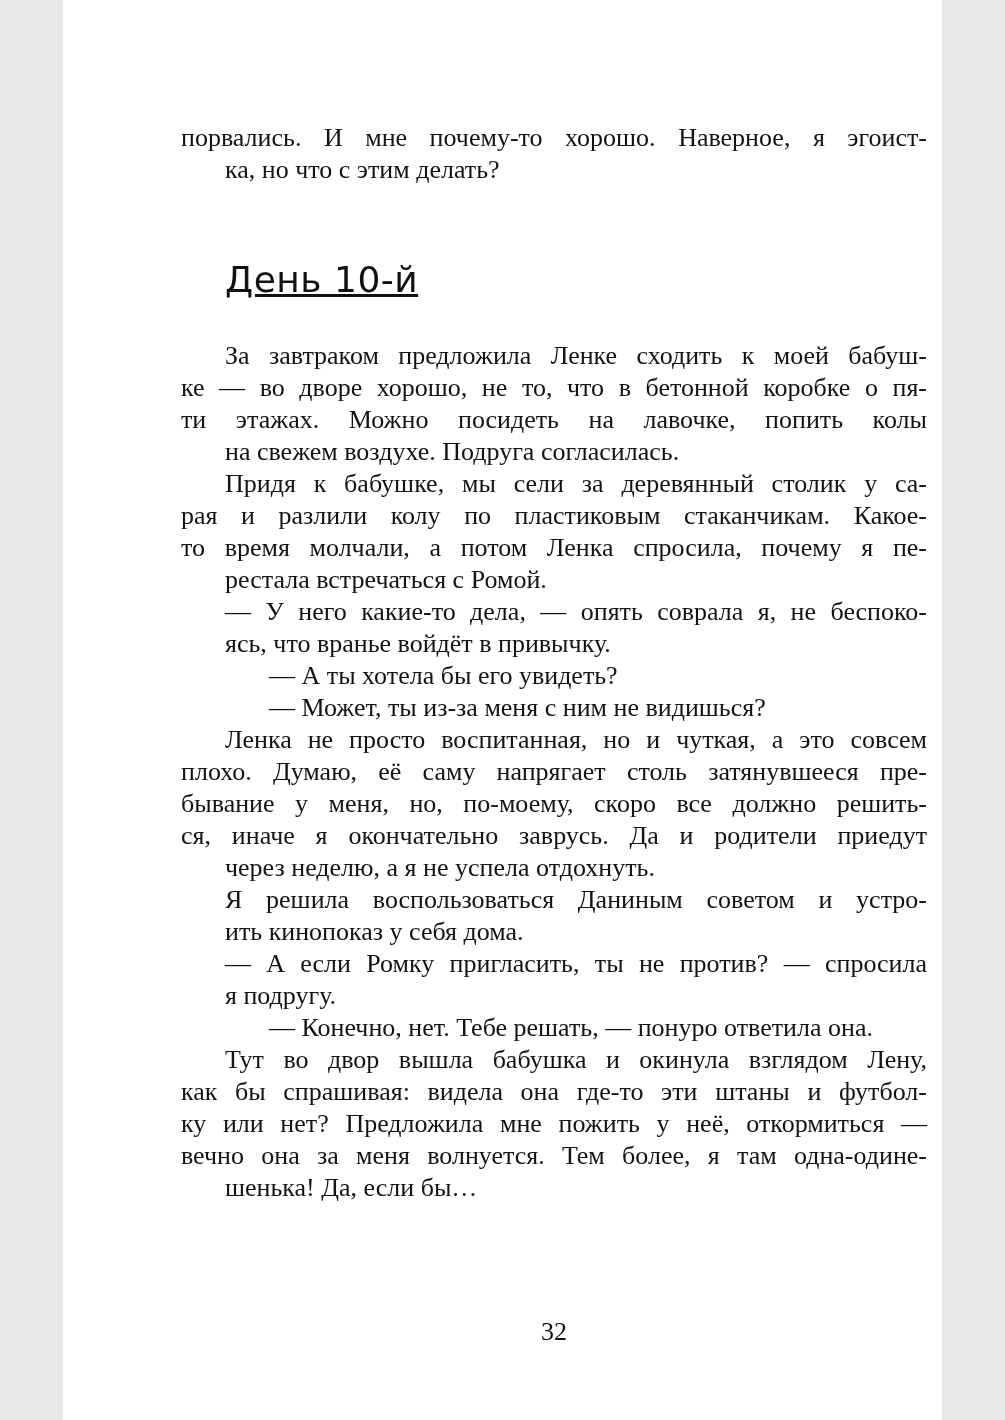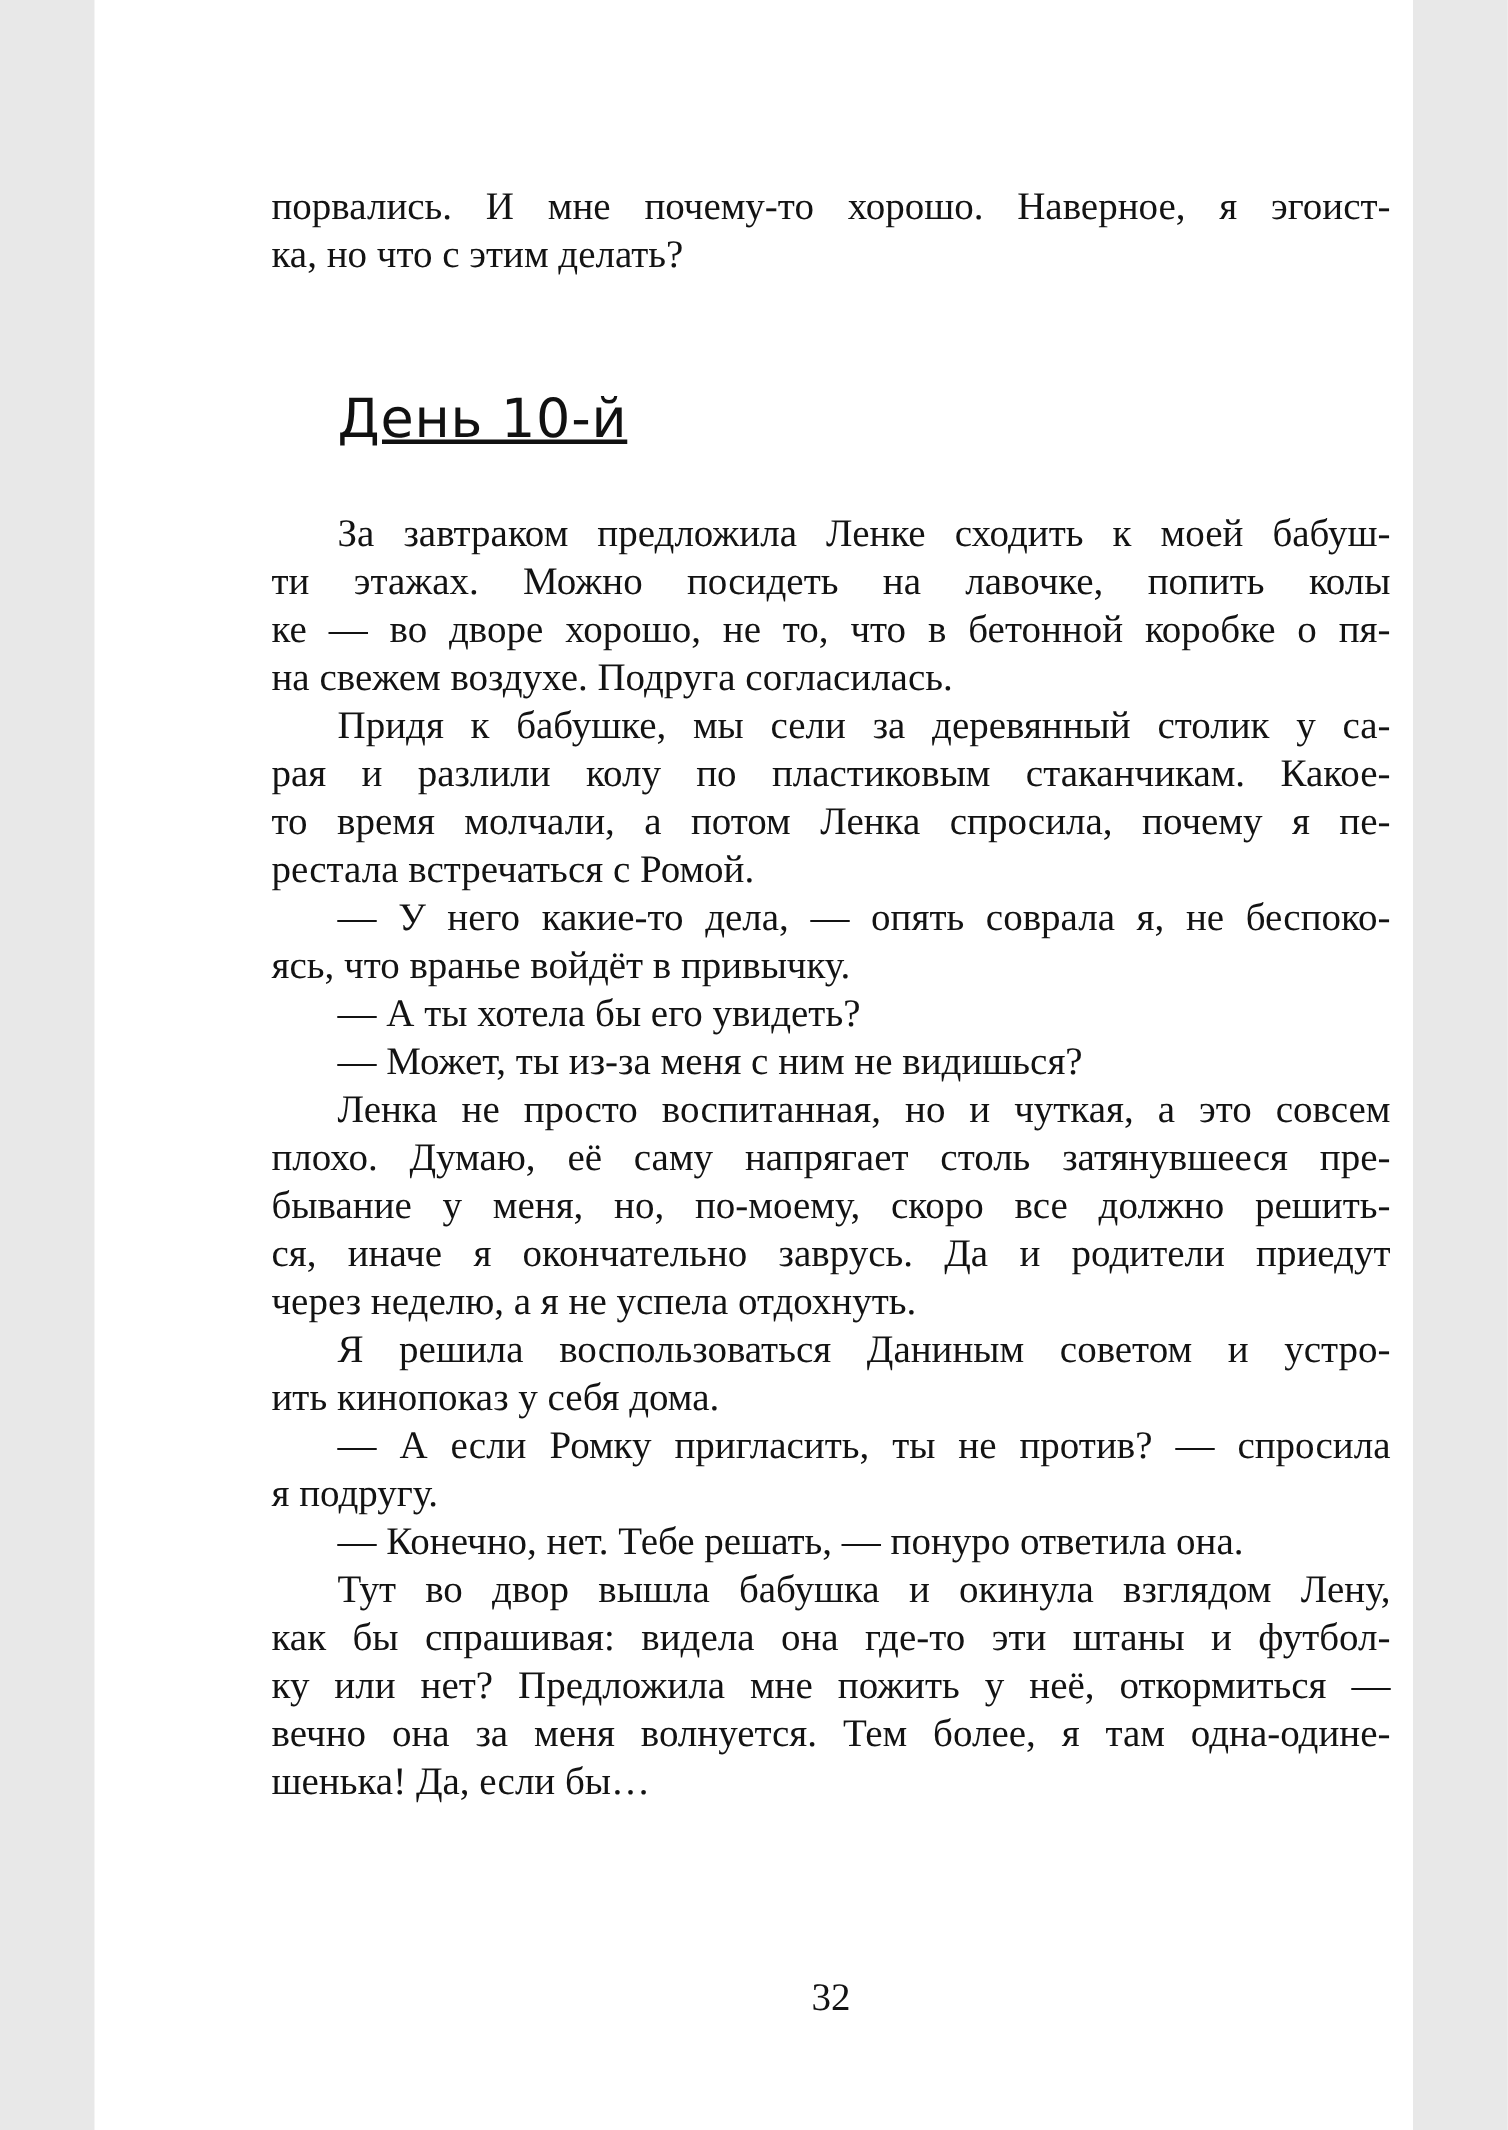--- a/index.html
+++ b/index.html
@@ -27,21 +27,21 @@
     line-height: 32px;
   }
   .para { margin: 0; padding: 0; }
   .line {
     height: 32px;
     text-align: justify;
     text-align-last: justify;
     white-space: normal;
   }
   .line.first { text-indent: 44px; }
-  .line.last { text-align-last: left; }
+  .line.last { text-align-last: left; margin-left: 44px; }
   .heading {
     font-family: "DejaVu Sans", "Liberation Sans", sans-serif;
     font-size: 36px;
     line-height: 44px;
     font-weight: 400;
     letter-spacing: 0.5px;
     color: #111111;
     text-indent: 44px;
     margin: 72px 0 38px 0;
     text-decoration: underline;
@@ -64,22 +64,22 @@
 
 <div class="page">
   <div class="text-block">
       <div class="para">
         <div class="line">порвались. И мне почему-то хорошо. Наверное, я эгоист-</div>
         <div class="line last">ка, но что с этим делать?</div>
       </div>
       <div class="heading">День 10-й</div>
       <div class="para">
         <div class="line first">За завтраком предложила Ленке сходить к моей бабуш-</div>
+        <div class="line">ке — во дворе хорошо, не то, что в бетонной коробке о пя-</div>
         <div class="line">ти этажах. Можно посидеть на лавочке, попить колы</div>
-        <div class="line">ке — во дворе хорошо, не то, что в бетонной коробке о пя-</div>
         <div class="line last">на свежем воздухе. Подруга согласилась.</div>
       </div>
       <div class="para">
         <div class="line first">Придя к бабушке, мы сели за деревянный столик у са-</div>
         <div class="line">рая и разлили колу по пластиковым стаканчикам. Какое-</div>
         <div class="line">то время молчали, а потом Ленка спросила, почему я пе-</div>
         <div class="line last">рестала встречаться с Ромой.</div>
       </div>
       <div class="para">
         <div class="line first">— У него какие-то дела, — опять соврала я, не беспоко-</div>

